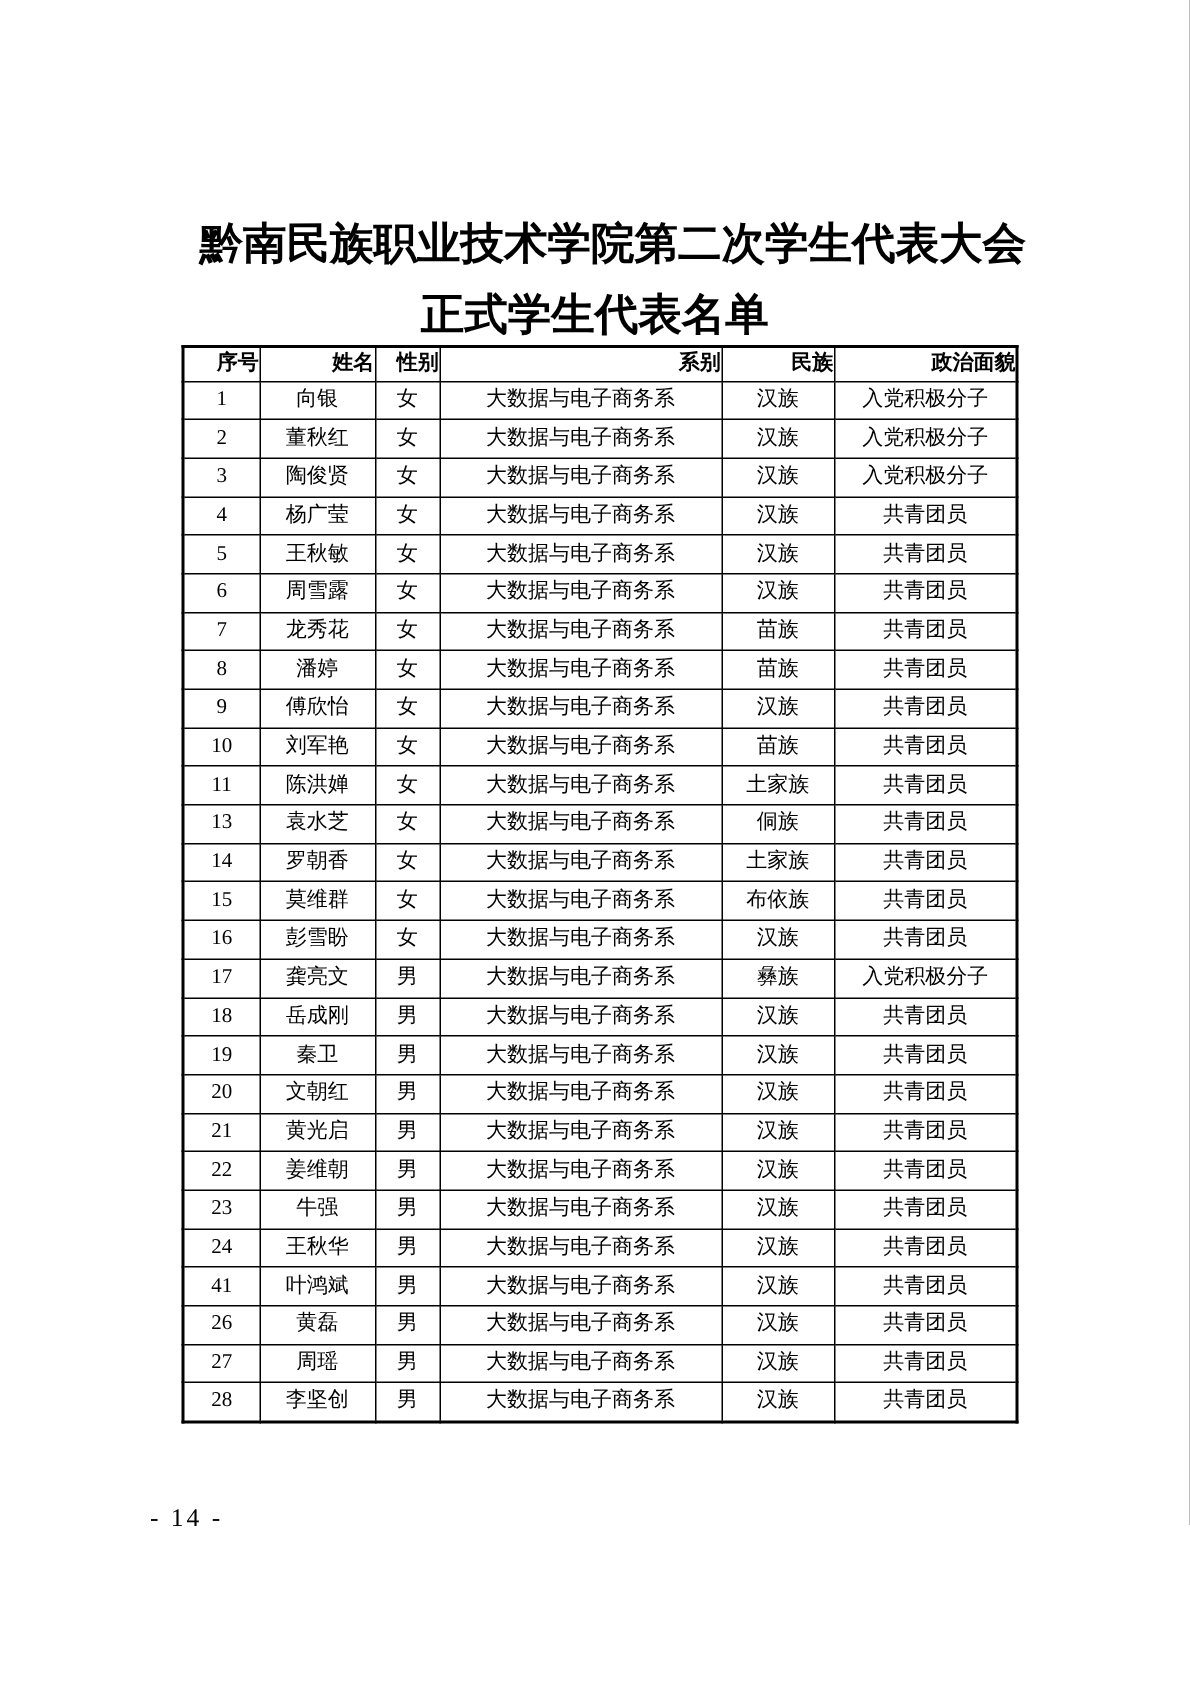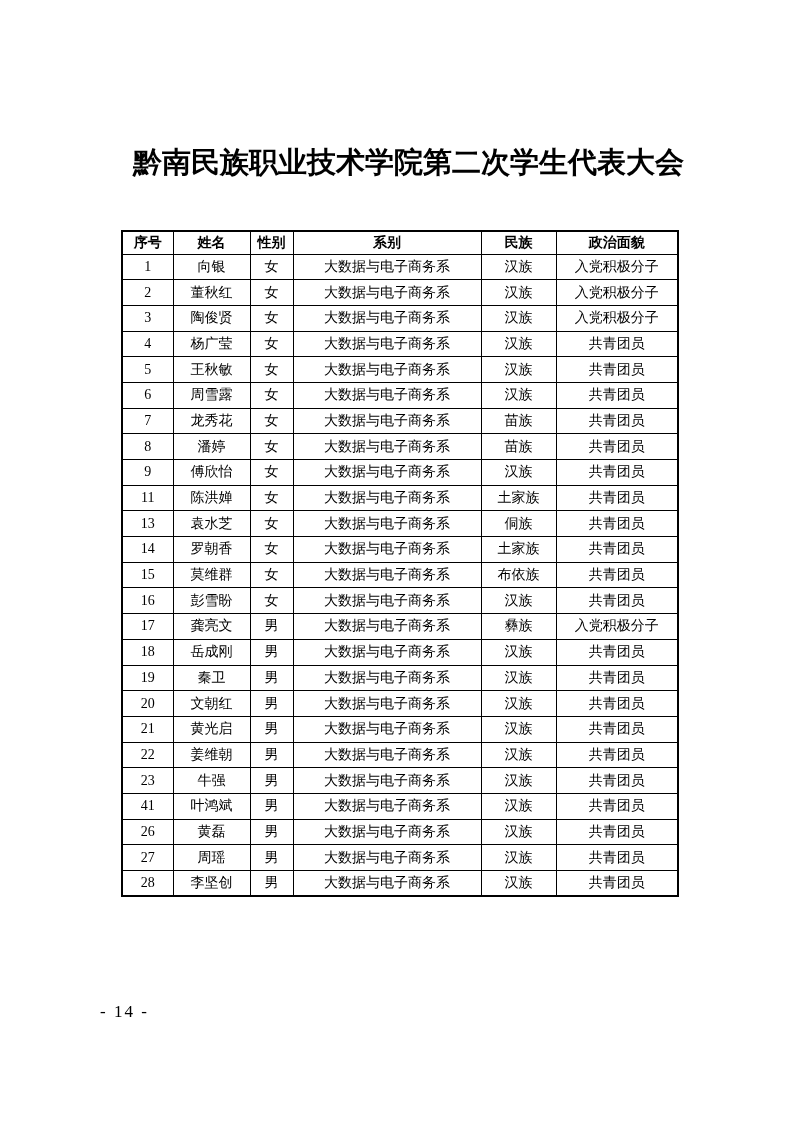--- a/index.html
+++ b/index.html
@@ -49,20 +49,21 @@
     overflow: hidden;
     white-space: nowrap;
     font-size: 14px;
     line-height: 1;
   }
   table.rep-table thead tr { height: 23px; }
   table.rep-table tbody tr { height: 25.7px; }
   table.rep-table th {
     font-weight: bold;
     font-size: 14px;
+    text-align: right;
   }
   .col-no   { width: 51px; }
   .col-name { width: 77px; }
   .col-sex  { width: 43px; }
   .col-dept { width: 188px; }
   .col-eth  { width: 75px; }
   .col-pol  { width: 122px; }
 
   .page-footer {
     position: absolute;
@@ -73,20 +74,21 @@
     font-family: Liberation Serif, serif;
   }
 </style>
 </head>
 <body>
 
 <div class="page">
 
   <div class="doc-title line1">黔南民族职业技术学院第二次学生代表大会</div>
 
+  <div class="doc-title line2">正式学生代表名单</div>
 
   <table class="rep-table">
     <colgroup>
       <col class="col-no">
       <col class="col-name">
       <col class="col-sex">
       <col class="col-dept">
       <col class="col-eth">
       <col class="col-pol">
     </colgroup>
@@ -167,20 +169,28 @@
         </tr>
         <tr>
           <td>9</td>
           <td>傅欣怡</td>
           <td>女</td>
           <td>大数据与电子商务系</td>
           <td>汉族</td>
           <td>共青团员</td>
         </tr>
         <tr>
+          <td>10</td>
+          <td>刘军艳</td>
+          <td>女</td>
+          <td>大数据与电子商务系</td>
+          <td>苗族</td>
+          <td>共青团员</td>
+        </tr>
+        <tr>
           <td>11</td>
           <td>陈洪婵</td>
           <td>女</td>
           <td>大数据与电子商务系</td>
           <td>土家族</td>
           <td>共青团员</td>
         </tr>
         <tr>
           <td>13</td>
           <td>袁水芝</td>
@@ -263,20 +273,28 @@
         </tr>
         <tr>
           <td>23</td>
           <td>牛强</td>
           <td>男</td>
           <td>大数据与电子商务系</td>
           <td>汉族</td>
           <td>共青团员</td>
         </tr>
         <tr>
+          <td>24</td>
+          <td>王秋华</td>
+          <td>男</td>
+          <td>大数据与电子商务系</td>
+          <td>汉族</td>
+          <td>共青团员</td>
+        </tr>
+        <tr>
           <td>41</td>
           <td>叶鸿斌</td>
           <td>男</td>
           <td>大数据与电子商务系</td>
           <td>汉族</td>
           <td>共青团员</td>
         </tr>
         <tr>
           <td>26</td>
           <td>黄磊</td>

